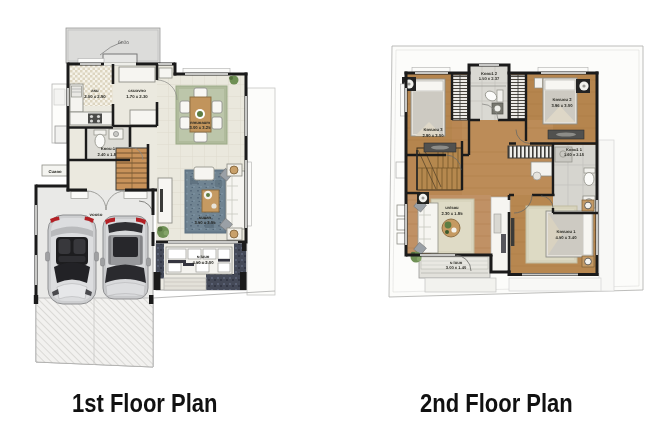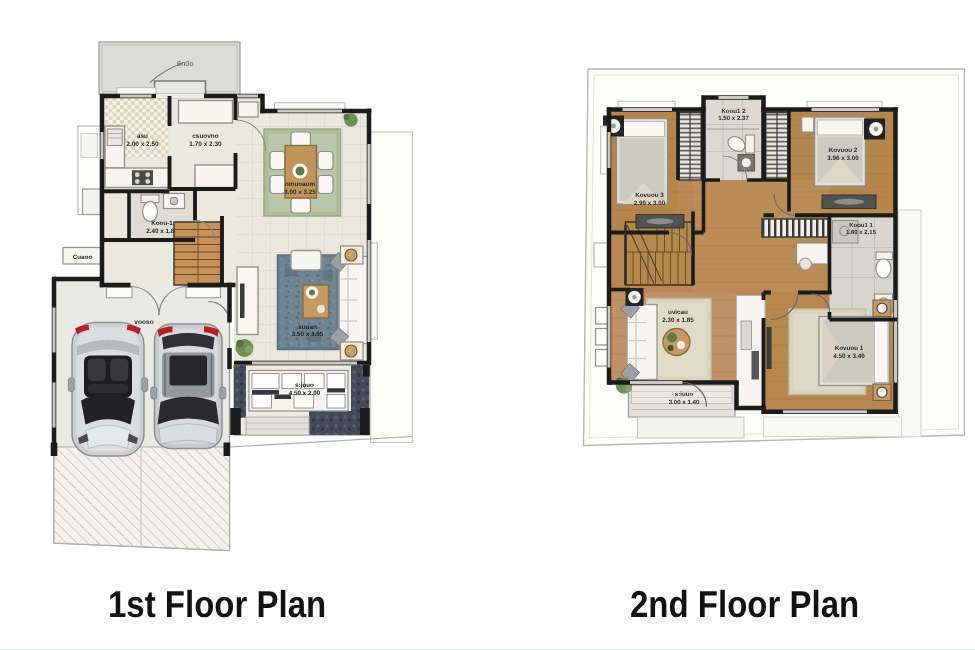--- a/index.html
+++ b/index.html
@@ -1,18 +1,18 @@
 <!DOCTYPE html>
 <html><head>
 <meta charset="utf-8">
 <style>
   html,body{margin:0;padding:0;background:#ffffff;-webkit-font-smoothing:antialiased;}
   text{-webkit-font-smoothing:antialiased;text-rendering:geometricPrecision;}
   svg{opacity:0.999;}
-  #canvas{position:relative;width:650px;height:433px;background:#3b82f6;font-family:"Liberation Sans", sans-serif;}
+  #canvas{position:relative;width:650px;height:433px;background:#5eead4;font-family:"Liberation Sans", sans-serif;}
   .cap{position:absolute;font-family:"Liberation Sans", sans-serif;font-weight:bold;color:#111;font-size:25px;letter-spacing:0px;transform:scaleX(0.88);transform-origin:left center;white-space:nowrap;}
 </style>
 </head>
 <body>
 <div id="canvas">
 <svg width="650" height="433" viewBox="0 0 650 433">
 <defs>
   <pattern id="checker" width="5" height="5" patternUnits="userSpaceOnUse">
     <rect width="5" height="5" fill="#f6f3ea"></rect>
     <rect width="2.5" height="2.5" fill="#ddd5c0"></rect>

